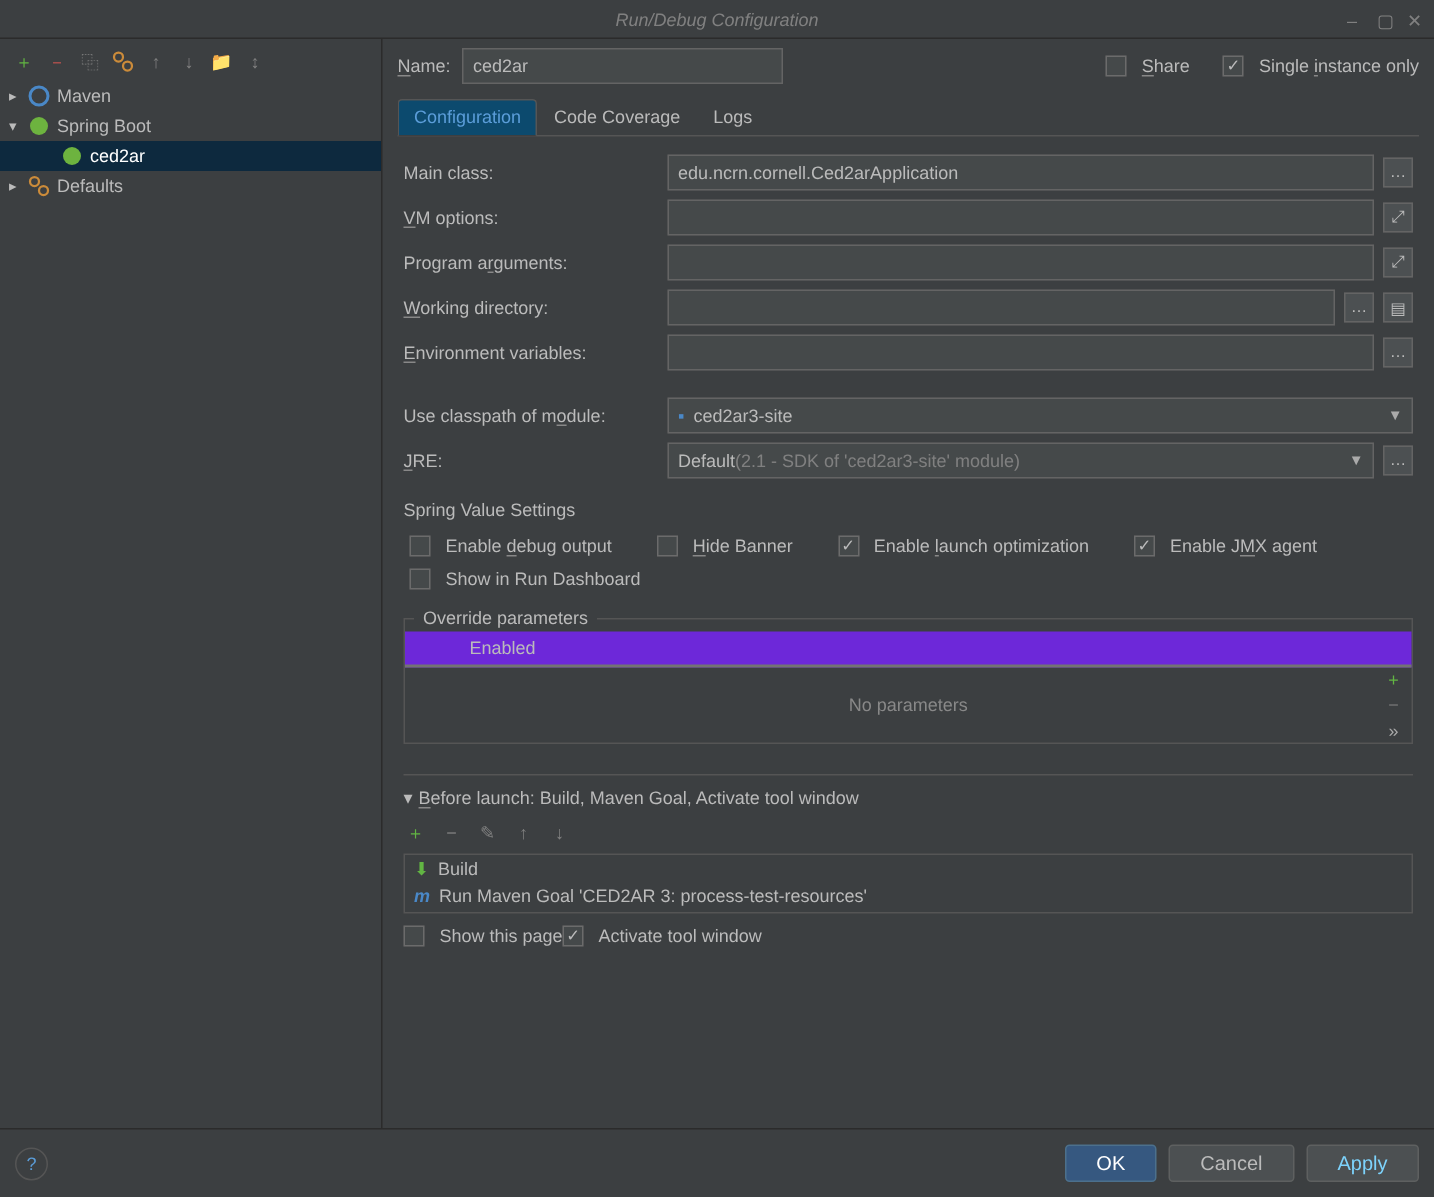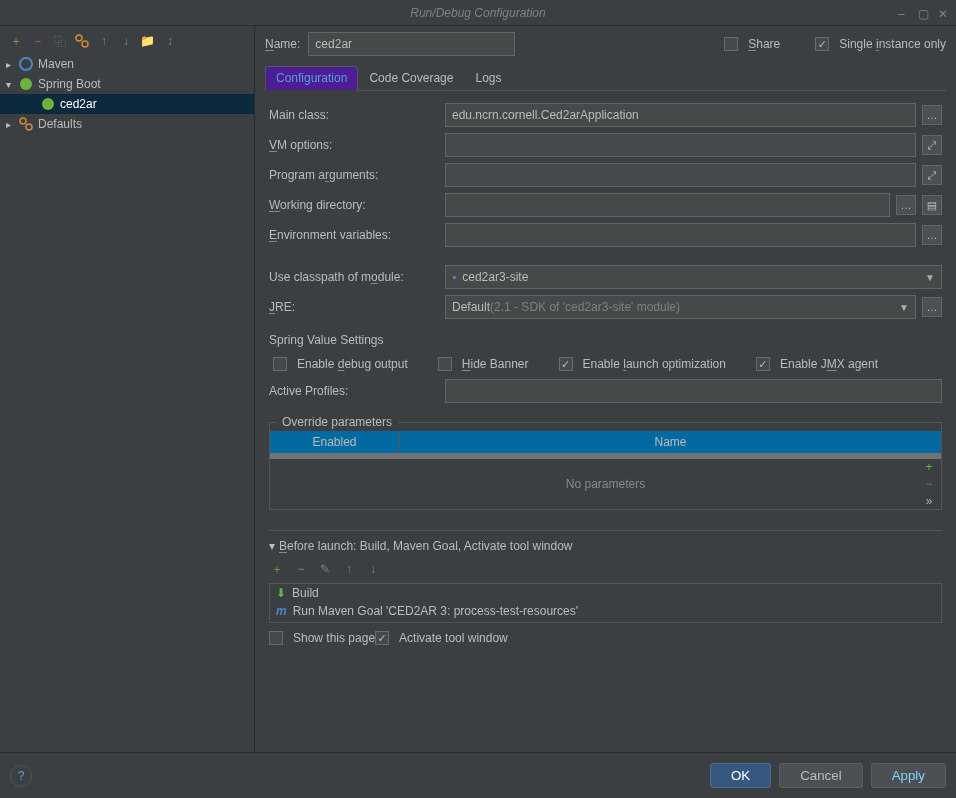--- a/index.html
+++ b/index.html
@@ -23,35 +23,35 @@
 .top-row { display: flex; align-items: center; padding: 6px 0 10px 0; gap: 8px; }
 .label { color: #bbbbbb; }
 .underline { text-decoration: underline; text-decoration-color: #888; text-underline-offset: 2px; }
 input[type="text"], .text-input { background: #45494a; border: 1px solid #646464; color: #bbbbbb; padding: 3px 6px; font-size: 12px; height: 24px; }
 .name-input { flex: 1; max-width: 350px; }
 .chk { width: 14px; height: 14px; background: #45494a; border: 1px solid #6b6b6b; display: inline-flex; align-items: center; justify-content: center; margin-right: 6px; cursor: pointer; color: #bbb; font-size: 11px; line-height: 1; }
 .chk.checked::after { content: "✓"; }
 .chk-row { display: flex; align-items: flex-start; gap: 4px; }
 .tabs { display: flex; border-bottom: 1px solid #555; }
 .tab { padding: 4px 10px; border: 1px solid transparent; cursor: pointer; color: #bbbbbb; }
-.tab.active { border: 1px solid #555; border-bottom: 1px solid #3c3f41; background: #4c1d95; color: #5b9dd9; margin-bottom: -1px; border-radius: 3px 3px 0 0; }
+.tab.active { border: 1px solid #555; border-bottom: 1px solid #3c3f41; background: #0c4a6e; color: #5b9dd9; margin-bottom: -1px; border-radius: 3px 3px 0 0; }
 .form { padding: 12px 4px; flex: 1; overflow: auto; }
 .form-row { display: flex; align-items: center; margin-bottom: 6px; gap: 6px; }
 .form-row .flabel { width: 170px; }
 .form-row .finput { flex: 1; }
 .finput input, .finput .combo { width: 100%; }
 .combo { background: #45494a; border: 1px solid #646464; height: 24px; display: flex; align-items: center; padding: 0 6px; position: relative; cursor: pointer; }
 .combo-arrow { position: absolute; right: 6px; color: #aaa; font-size: 10px; }
 .ibtn { width: 20px; height: 20px; background: #4c5052; border: 1px solid #646464; display: flex; align-items: center; justify-content: center; cursor: pointer; font-size: 11px; color: #bbb; }
 .section-title { color: #bbbbbb; margin: 14px 0 10px 0; }
 .spring-checks { display: flex; gap: 30px; margin-bottom: 8px; padding-left: 4px; }
 .fieldset { border: 1px solid #555; margin-top: 10px; padding: 0; }
 .fieldset-legend { color: #bbbbbb; padding: 2px 6px; margin-left: 6px; font-size: 12px; }
 .params-table { width: 100%; }
-.params-header { display: flex; background: #0369a1; border-bottom: 6px solid #737373; }
+.params-header { display: flex; background: #6d28d9; border-bottom: 2px solid #737373; }
 .params-header > div { padding: 4px 8px; border-right: 1px solid #555; text-align: center; }
 .params-header > div:last-child { border-right: none; }
 .ph-enabled { width: 130px; }
 .ph-name { flex: 1; }
 .ph-value { flex: 1; }
 .params-body { min-height: 50px; display: flex; align-items: center; justify-content: center; color: #888; position: relative; }
 .params-side { position: absolute; right: 0; top: 0; bottom: 0; width: 24px; display: flex; flex-direction: column; }
 .params-side div { height: 22px; display: flex; align-items: center; justify-content: center; cursor: pointer; }
 .before-launch { margin-top: 20px; border-top: 1px solid #555; padding-top: 8px; }
 .bl-header { display: flex; align-items: center; gap: 4px; cursor: pointer; }
@@ -137,21 +137,21 @@
 
     <div class="content">
       <div class="top-row">
         <span class="label"><span class="underline">N</span><span>ame:</span></span>
         <input type="text" class="name-input" value="ced2ar" style="">
         <div style="flex:1"></div>
         <div class="chk-row">
           <span class="chk"></span>
             <span><span class="underline">S</span>hare</span>
         </div>
-        <div class="chk-row" style="margin-left:27px;">
+        <div class="chk-row" style="margin-left:14px;">
           <span class="chk checked"></span>
             <span>Single <span class="underline">i</span>nstance only</span>
         </div>
       </div>
 
       <div class="tabs">
         <div class="tab active">Configuration</div>
         <div class="tab">Code Coverage</div>
         <div class="tab">Logs</div>
       </div>
@@ -220,31 +220,32 @@
             </div>
           <div class="chk-row">
               <span class="chk checked"></span>
               <span>Enable <span class="underline">l</span>aunch optimization</span>
             </div>
           <div class="chk-row">
               <span class="chk checked"></span>
               <span>Enable J<span class="underline">M</span>X agent</span>
             </div>
         </div>
-        <div class="form-row" style="margin-top:8px;">
-          <span class="flabel">Active Profiles:</span>
-          <div class="finput"><input type="text" value="" style=""></div>
+        <div class="spring-checks">
+          <div class="chk-row">
+              <span class="chk"></span>
+              <span>Show in Run Dashboard</span>
+            </div>
         </div>
 
         <fieldset class="fieldset">
           <legend class="fieldset-legend">Override parameters</legend>
           <div class="params-table">
             <div class="params-header">
               <div class="ph-enabled">Enabled</div>
-              <div class="ph-name">Name</div>
             </div>
             <div class="params-body">
               <span>No parameters</span>
               <div class="params-side">
                 <div style="color:#62b543;">+</div>
                 <div style="color:#777;">−</div>
                 <div style="color:#aaa;">»</div>
               </div>
             </div>
           </div>

